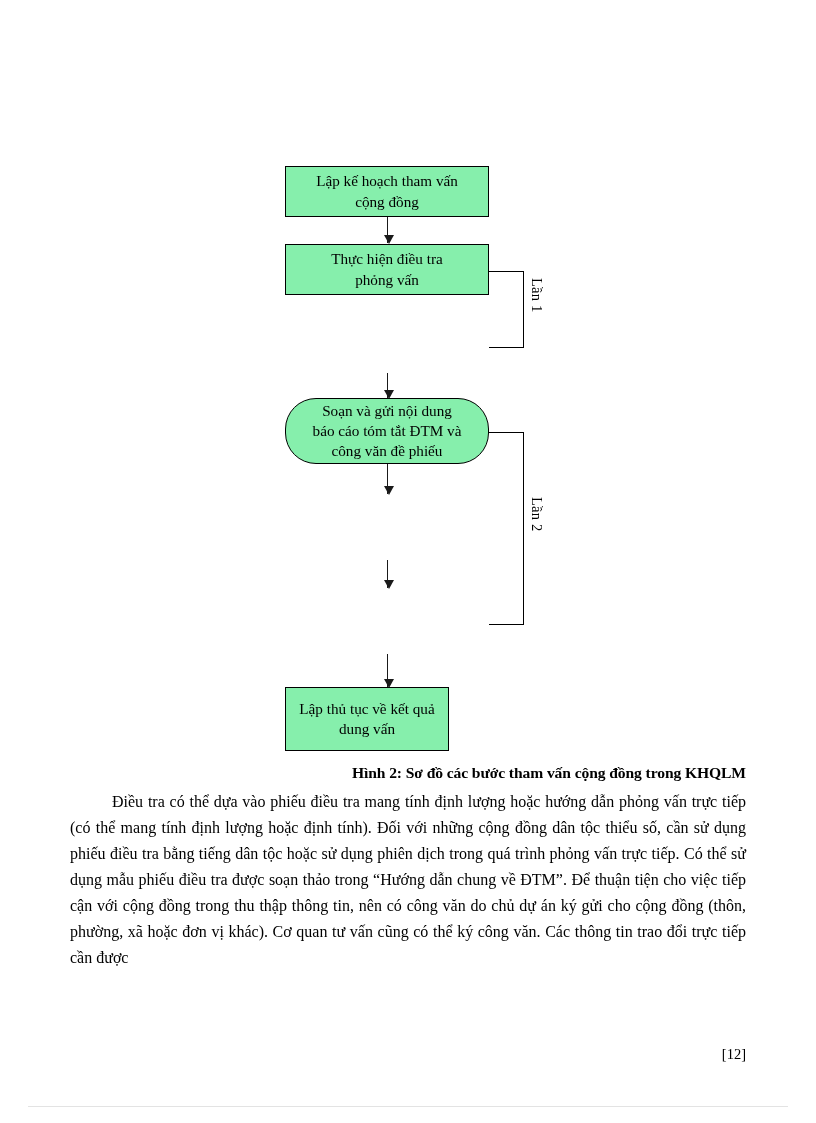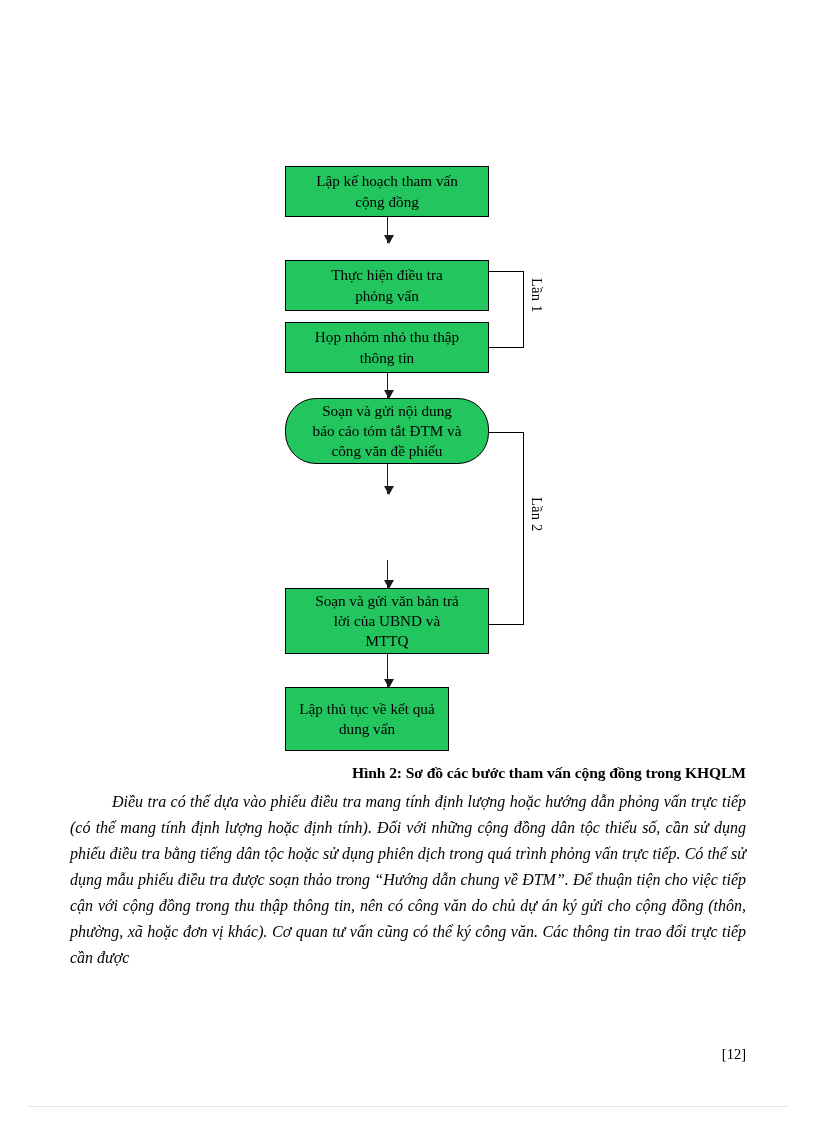--- a/index.html
+++ b/index.html
@@ -29,21 +29,21 @@
     position: absolute;
     border: 1.2px solid #000000;
     box-sizing: border-box;
     display: flex;
     align-items: center;
     justify-content: center;
     text-align: center;
     font-size: 15.2px;
     line-height: 1.32;
     padding: 2px 6px;
-    background: #22c55e;
+    background: #86efac;
   }
   .fc-box span { display: block; }
 
   
   .fc-arrow {
     position: absolute;
     width: 0;
     border-left: 1.4px solid #1a1a1a;
   }
   
@@ -91,21 +91,20 @@
   #body-text {
     position: absolute;
     left: 70px;
     top: 789px;
     width: 676px;
     font-size: 16px;
     line-height: 1.63;
     text-align: justify;
     text-justify: inter-word;
     text-indent: 42px;
-    font-style: italic;
   }
 
   #page-number {
     position: absolute;
     left: 0;
     top: 1046px;
     width: 746px;
     text-align: right;
     font-size: 14.5px;
   }
@@ -127,59 +126,46 @@
 
   <div class="fc-box" style="left:285px; top:166px; width:204px; height:51px;">
     <span>
       <span>Lập kế hoạch tham vấn</span>
       <span>cộng đồng</span>
     </span>
   </div>
 
   <div class="fc-arrow" style="left:387px; top:217px; height:26px;"></div>
 
-  <div class="fc-box" style="left:285px; top:244px; width:204px; height:51px;margin-top:16px;">
+  <div class="fc-box" style="left:285px; top:244px; width:204px; height:51px;">
     <span>
       <span>Thực hiện điều tra</span>
       <span>phỏng vấn</span>
     </span>
   </div>
 
-  <div class="fc-box" style="left:285px; top:322px; width:204px; height:51px;">
-    <span>
-      <span>Họp nhóm nhỏ thu thập</span>
-      <span>thông tin</span>
-    </span>
-  </div>
 
   <div class="fc-bracket" style="left:489px; top:271px; width:35px; height:77px;"></div>
   <div class="fc-bracket-label" style="left:545px; top:278px;">Lần 1</div>
 
   <div class="fc-arrow" style="left:387px; top:373px; height:25px;"></div>
 
   <div class="fc-box" style="left:285px; top:398px; width:204px; height:66px;border-radius:31px;">
     <span>
       <span>Soạn và gửi nội dung</span>
       <span>báo cáo tóm tắt ĐTM và</span>
       <span>công văn đề phiếu</span>
     </span>
   </div>
 
   <div class="fc-arrow" style="left:387px; top:464px; height:30px;"></div>
 
 
   <div class="fc-arrow" style="left:387px; top:560px; height:28px;"></div>
 
-  <div class="fc-box" style="left:285px; top:588px; width:204px; height:66px;">
-    <span>
-      <span>Soạn và gửi văn bản trả</span>
-      <span>lời của UBND và</span>
-      <span>MTTQ</span>
-    </span>
-  </div>
 
   <div class="fc-bracket" style="left:489px; top:432px; width:35px; height:193px;"></div>
   <div class="fc-bracket-label" style="left:545px; top:497px;">Lần 2</div>
 
   <div class="fc-arrow" style="left:387px; top:654px; height:33px;"></div>
 
   <div class="fc-box" style="left:285px; top:687px; width:164px; height:64px;">
     <span>
       <span>Lập thủ tục về kết quả</span>
       <span>dung vấn</span>

